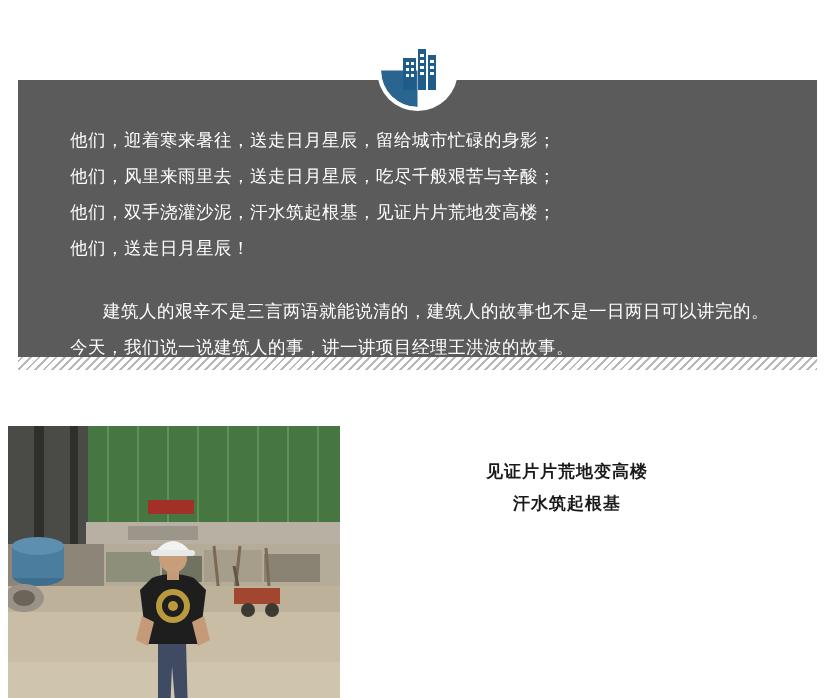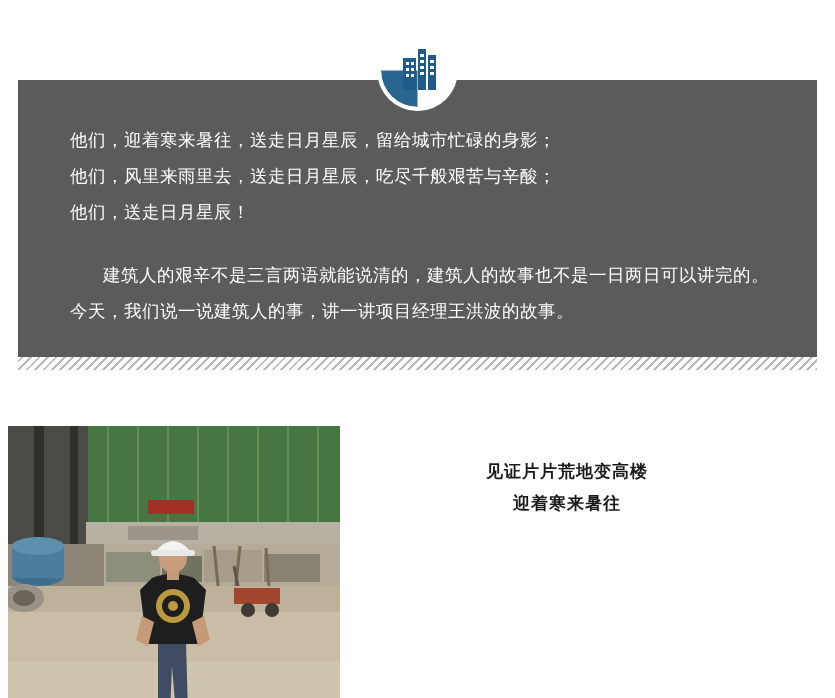--- a/index.html
+++ b/index.html
@@ -117,20 +117,21 @@
 </head>
 <body>
 
 <div class="page">
 
   <div class="quote-block">
     <div class="quote-card">
       <div class="quote-text">
         <div class="quote-line">他们，迎着寒来暑往，送走日月星辰，留给城市忙碌的身影；</div>
         <div class="quote-line">他们，风里来雨里去，送走日月星辰，吃尽千般艰苦与辛酸；</div>
+        <div class="quote-line">他们，双手浇灌沙泥，汗水筑起根基，见证片片荒地变高楼；</div>
         <div class="quote-line">他们，送走日月星辰！</div>
         <div class="quote-para">建筑人的艰辛不是三言两语就能说清的，建筑人的故事也不是一日两日可以讲完的。今天，我们说一说建筑人的事，讲一讲项目经理王洪波的故事。</div>
       </div>
     </div>
     <div class="hatch-strip"></div>
   </div>
 
   <div class="emblem">
     <div class="emblem-inner">
       <svg width="73" height="73" viewBox="0 0 73 73" aria-hidden="true">
@@ -245,16 +246,16 @@
         <rect x="143" y="124" width="44" height="6" rx="3" fill="#e8e8e8"></rect>
 
         <ellipse cx="156" cy="290" rx="9" ry="4" fill="#23262c"></ellipse>
         <ellipse cx="174" cy="290" rx="9" ry="4" fill="#23262c"></ellipse>
       </g>
     </svg>
   </div>
 
   <div class="caption">
     <div>见证片片荒地变高楼</div>
-    <div>迎着寒来暑往</div>
+    <div>汗水筑起根基</div>
   </div>
 
 </div>
 
 </body></html>

